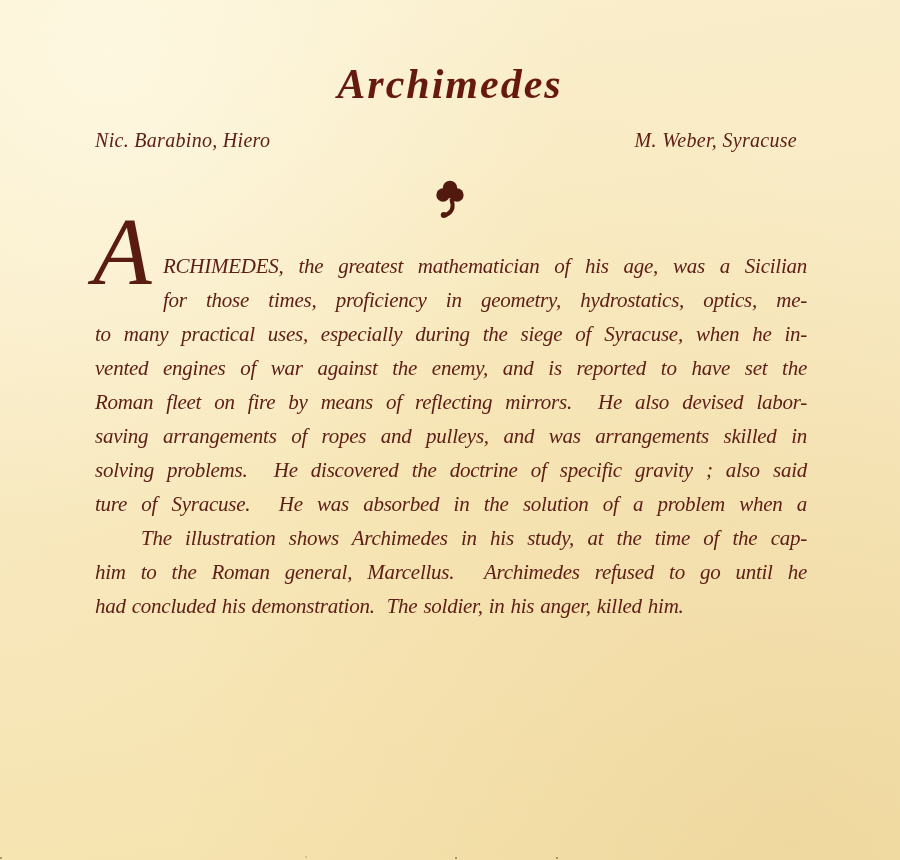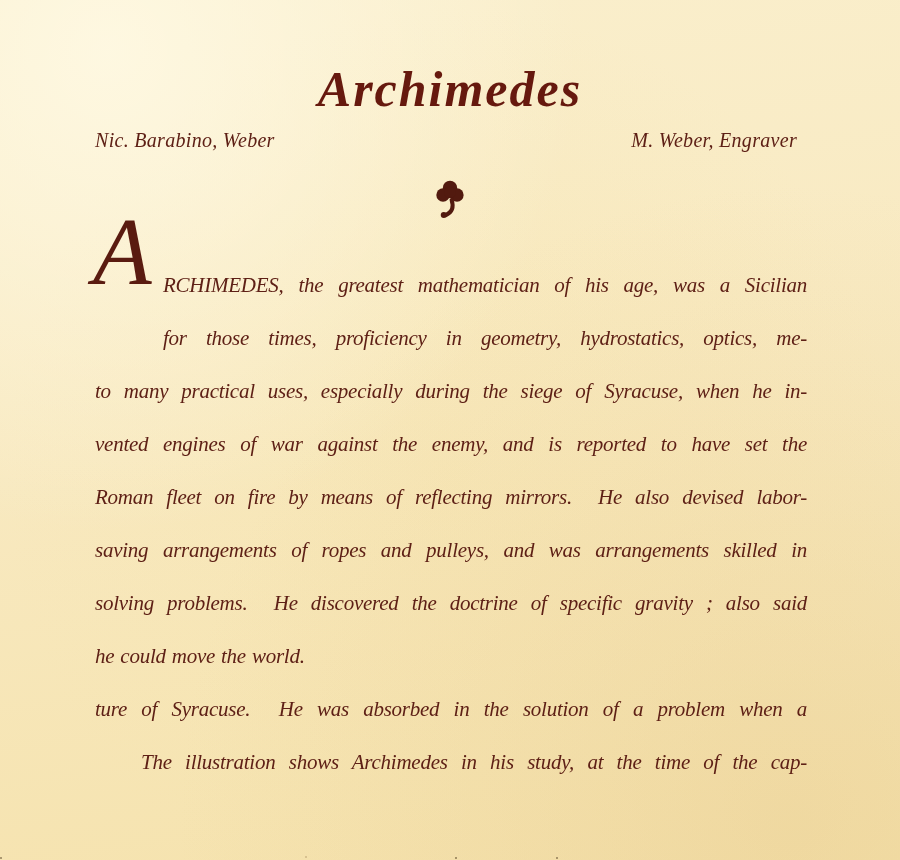--- a/index.html
+++ b/index.html
@@ -31,21 +31,21 @@
     background: rgba(95, 75, 45, 0.5);
     box-shadow: 455px 0 0 rgba(90,70,40,.5), 556px 0 0 rgba(80,60,35,.45), 305px -1px 0 rgba(130,100,60,.25);
   }
 
   .title {
     position: absolute;
     top: 60px;
     left: 0;
     width: 900px;
     text-align: center;
-    font-size: 50px;
+    font-size: 42px;
     font-weight: bold;
     letter-spacing: 2px;
     color: #66190e;
   }
 
   .credits {
     position: absolute;
     top: 129px;
     left: 95px;
     width: 702px;
@@ -73,21 +73,20 @@
     left: 95px;
     width: 712px;
     font-size: 21px;
     line-height: 34px;
     letter-spacing: -0.25px;
     word-spacing: 1px;
   }
   .ln {
     height: 34px;
     white-space: nowrap;
-    margin-top: 19px;
   }
   .j {
     white-space: normal;
     text-align: justify;
     text-align-last: justify;
   }
   .cap-indent {
     margin-left: 68px;
   }
   .p2-first {
@@ -103,22 +102,22 @@
   }
 </style>
 </head>
 <body>
 
 <div class="page">
 
   <div class="title">Archimedes</div>
 
   <div class="credits">
-    <span>Nic. Barabino, Weber</span>
-    <span>M. Weber, Engraver</span>
+    <span>Nic. Barabino, Hiero</span>
+    <span>M. Weber, Syracuse</span>
   </div>
 
   <div class="ornament-wrap">
     <span>
       <svg width="30" height="40" viewBox="0 0 36 48" aria-hidden="true">
         <g fill="#521a0f" stroke="none">
           <circle cx="18" cy="9.5" r="8.6"></circle>
           <circle cx="9.6" cy="18" r="8"></circle>
           <circle cx="26.4" cy="18" r="8"></circle>
           <circle cx="18" cy="15" r="7"></circle>
@@ -132,19 +131,20 @@
   <div class="body-block">
     <span class="dropcap">A</span>
 
     <div class="ln j cap-indent">RCHIMEDES, the greatest mathematician of his age, was a Sicilian</div>
     <div class="ln j cap-indent">for those times, proficiency in geometry, hydrostatics, optics, me-</div>
     <div class="ln j">to many practical uses, especially during the siege of Syracuse, when he in-</div>
     <div class="ln j">vented engines of war against the enemy, and is reported to have set the</div>
     <div class="ln j">Roman fleet on fire by means of reflecting mirrors.&nbsp; He also devised labor-</div>
     <div class="ln j">saving arrangements of ropes and pulleys, and was arrangements skilled in</div>
     <div class="ln j">solving problems.&nbsp; He discovered the doctrine of specific gravity ; also said</div>
-    <div class="ln">he could move the world.</div>
 
     <div class="ln j">ture of Syracuse.&nbsp; He was absorbed in the solution of a problem when a</div>
     <div class="ln j p2-first">The illustration shows Archimedes in his study, at the time  of  the  cap-</div>
+    <div class="ln j">him to the Roman general, Marcellus.&nbsp; Archimedes refused to go until he</div>
+    <div class="ln">had concluded his demonstration.&nbsp; The soldier, in his anger, killed him.</div>
   </div>
 
 </div>
 
 </body></html>

